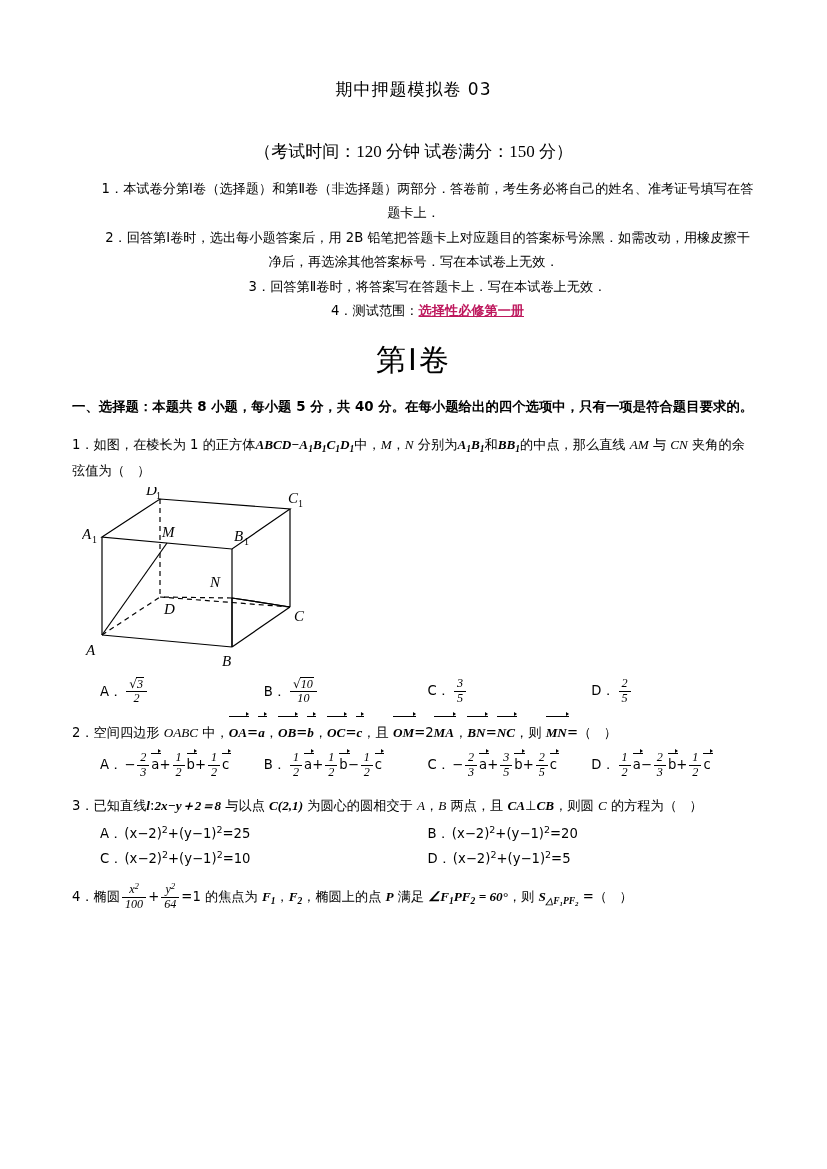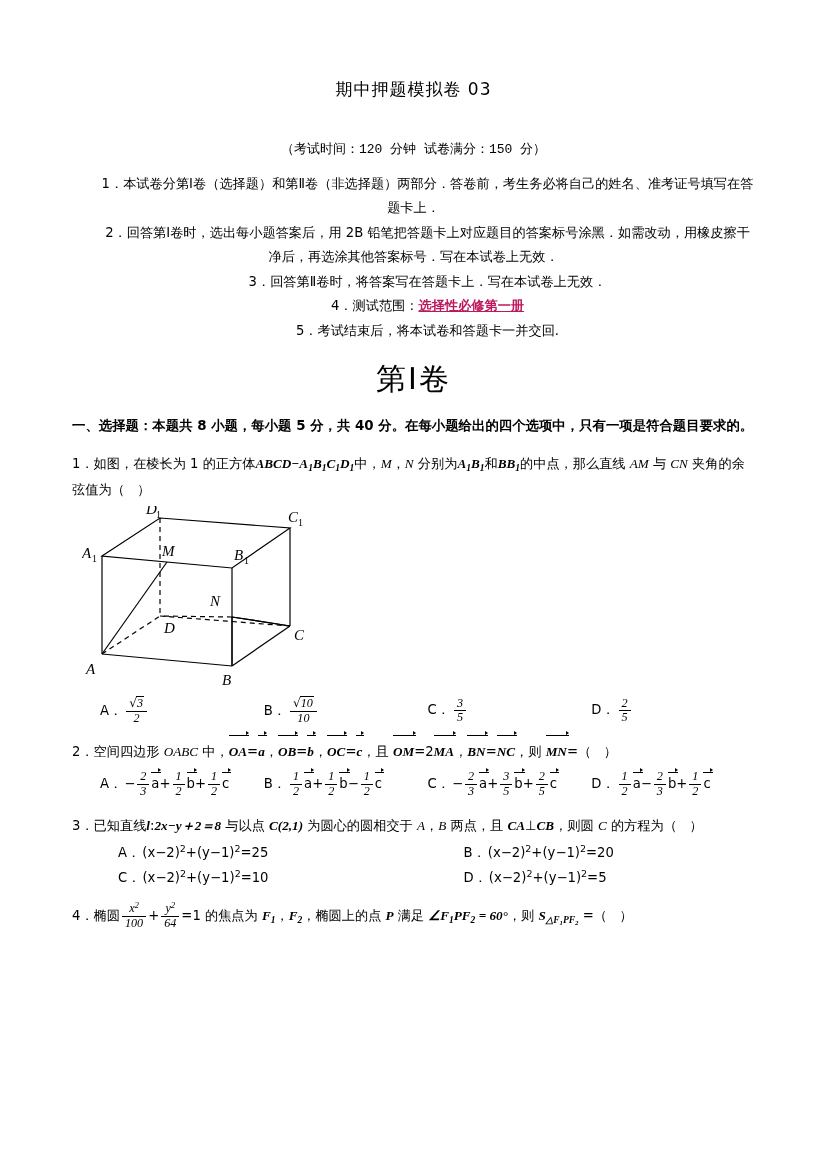--- a/index.html
+++ b/index.html
@@ -26,22 +26,22 @@
   .doc-title {
     text-align: center;
     font-size: 17px;
     font-family: "DejaVu Sans", sans-serif;
     font-weight: normal;
     letter-spacing: 1px;
     margin: 0 0 22px 0;
   }
   .exam-meta {
     text-align: center;
-    font-size: 13px;
-    font-family: Liberation Mono, monospace;
+    font-size: 17px;
+    font-family: Liberation Serif, serif;
     margin-bottom: 14px;
     margin-top: 39px;
   }
   .notice-head {
     font-size: 13.5px;
     font-family: "DejaVu Sans", sans-serif;
     margin: 0 0 6px 0;
   }
   .notice-item {
     font-size: 13.2px;
@@ -122,42 +122,41 @@
   .sqrtsign { font-family: "DejaVu Sans", sans-serif; }
   
   .opts {
     display: flex;
     font-size: 13.2px;
     font-family: "DejaVu Sans", sans-serif;
     margin: 6px 0 2px 0;
     align-items: center;
   }
   .opts.four > div { flex: 0 0 25%; }
-  .opts.two > div { flex: 0 0 50%; margin-left: 18px; }
+  .opts.two > div { flex: 0 0 50%; }
   .opt-lbl { margin-right: 2px; }
   .opts.indent { padding-left: 28px; }
   .cube-wrap {
     margin: 4px 0 2px 10px;
   }
 </style>
 </head>
 <body>
 
 <div class="page">
 
   <h1 class="doc-title">期中押题模拟卷 03</h1>
 
   <div class="exam-meta">（考试时间：120 分钟    试卷满分：150 分）</div>
 
 
   <p class="notice-item">1．本试卷分第Ⅰ卷（选择题）和第Ⅱ卷（非选择题）两部分．答卷前，考生务必将自己的姓名、准考证号填写在答题卡上．</p>
   <p class="notice-item">2．回答第Ⅰ卷时，选出每小题答案后，用 2B 铅笔把答题卡上对应题目的答案标号涂黑．如需改动，用橡皮擦干净后，再选涂其他答案标号．写在本试卷上无效．</p>
   <p class="notice-item">3．回答第Ⅱ卷时，将答案写在答题卡上．写在本试卷上无效．</p>
   <p class="notice-item"><span>4．测试范围：</span><span class="red-bold">选择性必修第一册</span></p>
-  <p class="notice-item">5．考试结束后，将本试卷和答题卡一并交回.</p>
 
   <div class="juan-head">第Ⅰ卷</div>
 
   <div class="section-desc">一、选择题：本题共 8 小题，每小题 5 分，共 40 分。在每小题给出的四个选项中，只有一项是符合题目要求的。</div>
 
   <div class="q">
     <span>1．</span><span>如图，在棱长为 1 的正方体</span><span class="mb">ABCD−A<span class="sub">1</span>B<span class="sub">1</span>C<span class="sub">1</span>D<span class="sub">1</span></span><span>中，<span class="mi">M</span>，<span class="mi">N</span> 分别为</span><span class="mb">A<span class="sub">1</span>B<span class="sub">1</span></span><span>和</span><span class="mb">BB<span class="sub">1</span></span><span>的中点，那么直线 <span class="mi">AM</span> 与 <span class="mi">CN</span> 夹角的余弦值为（&nbsp;&nbsp;&nbsp;）</span>
   </div>
 
   <div class="cube-wrap">

